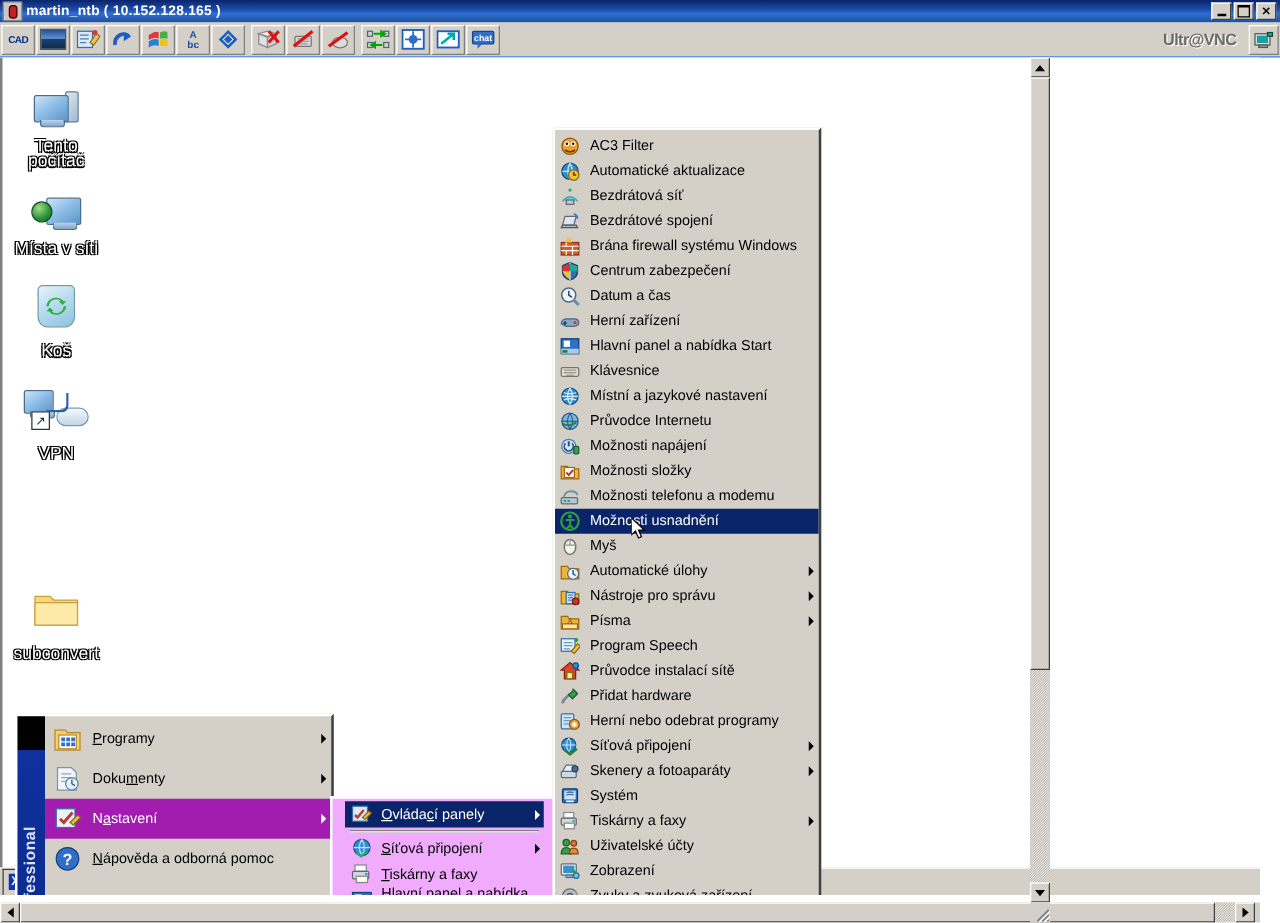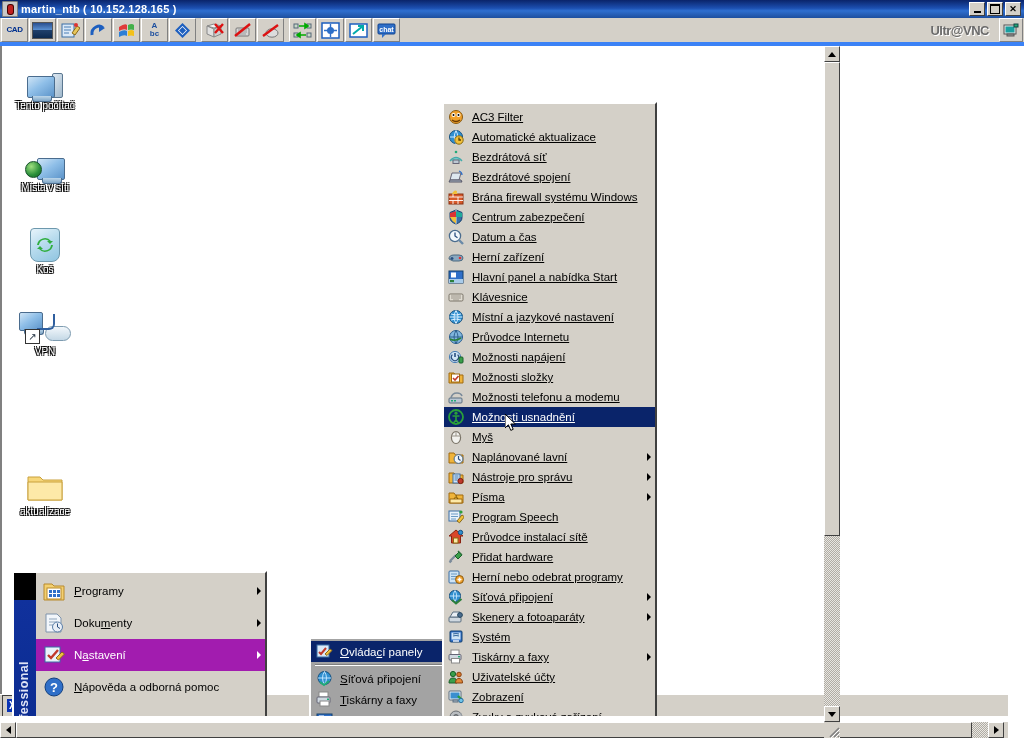--- a/index.html
+++ b/index.html
@@ -38,21 +38,21 @@
     font-family:"Liberation Sans",sans-serif;font-weight:bold;
     box-sizing:border-box;position:relative;
   }
   .tb-btn i{position:absolute;left:0;right:0;top:0;bottom:0;display:flex;align-items:center;justify-content:center;font-style:normal;}
   .min-glyph{width:7px;height:2px;background:#000;margin-top:5px;}
   .max-glyph{width:8px;height:7px;border:1px solid #000;border-top-width:2px;}
 
   
   .toolbar{
     position:absolute;left:0;top:18px;width:1024px;height:28px;
-    background:#d4d0c8;border-bottom:4px solid #3b82f6;
+    background:#d4d0c8;border-bottom:1px solid #3b82f6;
     display:flex;align-items:center;box-sizing:border-box;
   }
   .tbar-btn{
     width:27px;height:24px;margin-left:1px;
     border:1px solid #d4d0c8;box-sizing:border-box;
     display:flex;align-items:center;justify-content:center;
     background:#d4d0c8;position:relative;
   }
   .tbar-btn.out{border-color:#fff #808080 #808080 #fff;}
   .tbar-sep{width:4px;}
@@ -79,23 +79,23 @@
   .desktop{
     position:absolute;left:0;top:46px;width:1008px;height:670px;
     background:#ffffff;overflow:hidden;
   }
   .desk-left-edge{position:absolute;left:0;top:0;width:2px;height:670px;background:#808080;}
 
   
   .dicon{position:absolute;width:78px;text-align:center;cursor:default;}
   .dicon .art{height:44px;display:flex;align-items:flex-end;justify-content:center;}
   .dicon .lab{
-    display:inline-block;color:#fff;font-size:10px;line-height:12px;
+    display:inline-block;color:#fff;font-size:14px;line-height:12px;
     text-shadow:1px 1px 0 #000,-1px 1px 0 #000,1px -1px 0 #000,-1px -1px 0 #000;
-    padding:0 1px;margin-top:2px;max-width:76px;word-wrap:break-word;
+    padding:0 1px;margin-top:12px;max-width:76px;word-wrap:break-word;
   }
 
   
   .mon{
     width:26px;height:20px;border-radius:2px;
     background:linear-gradient(145deg,#cfe4f5 0%,#8fbfe8 45%,#5b93c9 100%);
     border:1px solid #4a6c8e;position:relative;
   }
   .mon:after{
     content:"";position:absolute;left:4px;bottom:-5px;width:18px;height:5px;
@@ -134,23 +134,23 @@
   .sm-item .arrow{
     width:0;height:0;border-left:4px solid #000;border-top:4px solid transparent;border-bottom:4px solid transparent;
     margin-left:4px;
   }
   .sm-item.sel .arrow{border-left-color:#fff;}
   .sm-sep{height:1px;background:#808080;border-bottom:1px solid #fff;margin:2px 4px;}
 
   
   .submenu{
     position:absolute;left:264px;top:591px;width:183px;
-    background:#a3a3a3;border:2px solid;
+    background:#f0abfc;border:2px solid;
     border-color:#ffffff #404040 #404040 #ffffff;
-    box-sizing:border-box;padding:2px 0;margin-left:45px;
+    box-sizing:border-box;padding:2px 10px;
   }
   .sub-item{
     height:21px;display:flex;align-items:center;padding:0 3px 0 4px;
     font-size:11.5px;color:#000;box-sizing:border-box;
   }
   .sub-item.sel{background:#0a246a;color:#fff;}
   .sub-item .ic{width:18px;height:18px;flex:0 0 18px;margin-right:7px;display:flex;align-items:center;justify-content:center;}
   .sub-item .tx{flex:1 1 auto;}
   .sub-item .arrow{width:0;height:0;border-left:4px solid #000;border-top:4px solid transparent;border-bottom:4px solid transparent;}
   .sub-item.sel .arrow{border-left-color:#fff;}
@@ -161,21 +161,21 @@
     background:#d4d0c8;border:2px solid;
     border-color:#ffffff #404040 #404040 #ffffff;
     box-sizing:border-box;padding:3px 0;overflow:hidden;
   }
   .cp-item{
     height:20px;display:flex;align-items:center;padding:0 4px 0 3px;
     font-size:11.5px;color:#000;box-sizing:border-box;
   }
   .cp-item.sel{background:#0a246a;color:#fff;}
   .cp-item .ic{width:18px;height:18px;flex:0 0 18px;margin-right:7px;display:flex;align-items:center;justify-content:center;}
-  .cp-item .tx{flex:1 1 auto;white-space:nowrap;text-decoration:underline;}
+  .cp-item .tx{flex:1 1 auto;white-space:nowrap;}
   .cp-item .arrow{width:0;height:0;border-left:4px solid #000;border-top:4px solid transparent;border-bottom:4px solid transparent;}
 
   
   .taskbar{
     position:absolute;left:0;bottom:0;width:1008px;height:22px;
     background:#d4d0c8;border-top:1px solid #fff;
     display:flex;align-items:center;box-sizing:border-box;
   }
   .startbtn{
     margin-left:2px;height:20px;padding:0 8px 0 4px;display:flex;align-items:center;
@@ -416,21 +416,21 @@
       <div class="lab">VPN</div>
     </div>
 
     <div class="dicon" style="left:6px;top:414px;">
       <div class="art">
         <svg width="38" height="32" viewBox="0 0 38 32">
           <path d="M2 5 h12 l3 3 h19 v20 h-34z" fill="#f7d77a" stroke="#c9a13c"></path>
           <path d="M2 10 h34 v18 h-34z" fill="#fde9a8" stroke="#c9a13c"></path>
         </svg>
       </div>
-      <div class="lab">aktualizace</div>
+      <div class="lab">subconvert</div>
     </div>
 
     <div class="taskbar">
       <div class="startbtn">
         <span style="background:#0a34b5;color:#fff;font-weight:bold;font-size:10px;padding:1px 2px;margin-right:6px;">XP</span>
         <svg width="18" height="14" viewBox="0 0 18 14" style="margin-right:8px;">
           <path d="M3 3 h11 l-2 8 h-11z" fill="#fff" stroke="#2a4f7f"></path>
           <path d="M1 11 h11 l2-8" fill="none" stroke="#2a4f7f"></path>
         </svg>
         <span>Spustit...</span>
@@ -739,21 +739,21 @@
           <span class="tx">Myš</span>
         </div>
         <div class="cp-item">
           <span class="ic">
             <svg width="16" height="16" viewBox="0 0 16 16">
               <path d="M1 4 h5 l1.5 2 h7.5 v8 h-14z" fill="#f0b43a" stroke="#a06a10"></path>
               <circle cx="10.5" cy="10" r="4.4" fill="#eef4fa" stroke="#4a6c8e"></circle>
               <path d="M10.5 7 v3 l2 1.4" stroke="#2a4f7f" stroke-width="1.2" fill="none"></path>
             </svg>
           </span>
-          <span class="tx">Naplánované lavní</span>
+          <span class="tx">Automatické úlohy</span>
           <span class="arrow"></span>
         </div>
         <div class="cp-item">
           <span class="ic">
             <svg width="16" height="16" viewBox="0 0 16 16">
               <path d="M1 4 h5 l1.5 2 h7.5 v8 h-14z" fill="#f0b43a" stroke="#a06a10"></path>
               <rect x="5" y="5" width="7" height="9" fill="#d0e4f5" stroke="#3a6ea5"></rect>
               <path d="M6.5 7 h4 M6.5 9 h4 M6.5 11 h3" stroke="#4a7fb5"></path>
               <circle cx="12.5" cy="12" r="2.6" fill="#c0392b" stroke="#7a1a10"></circle>
             </svg>

